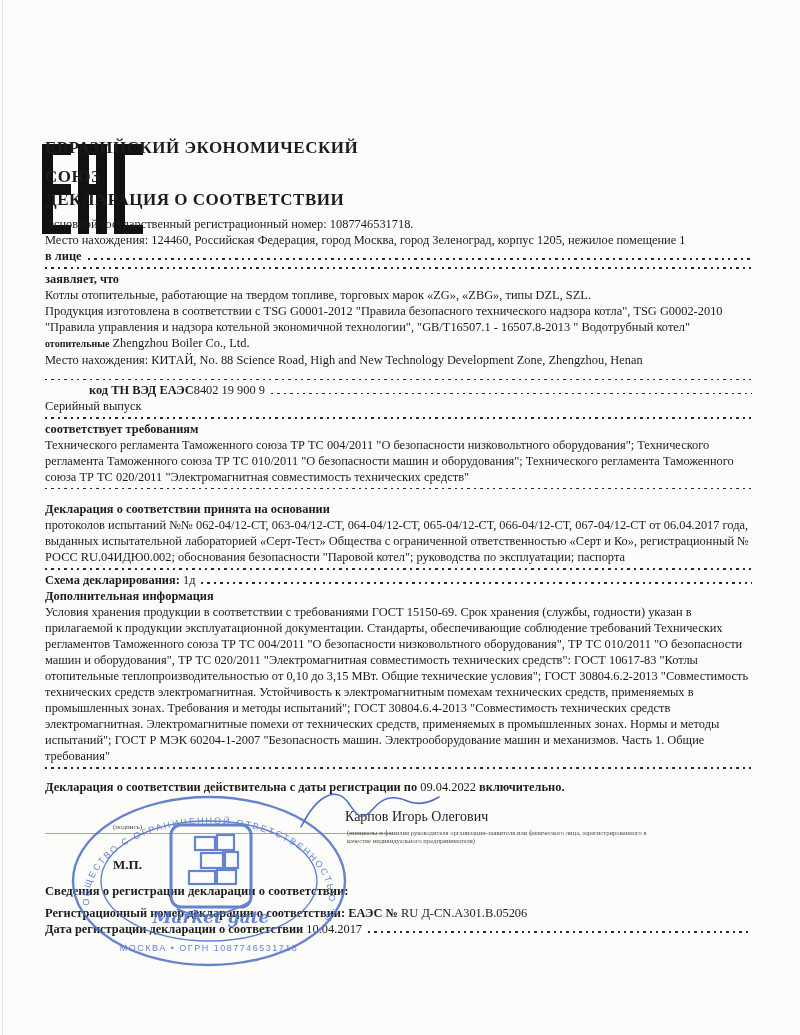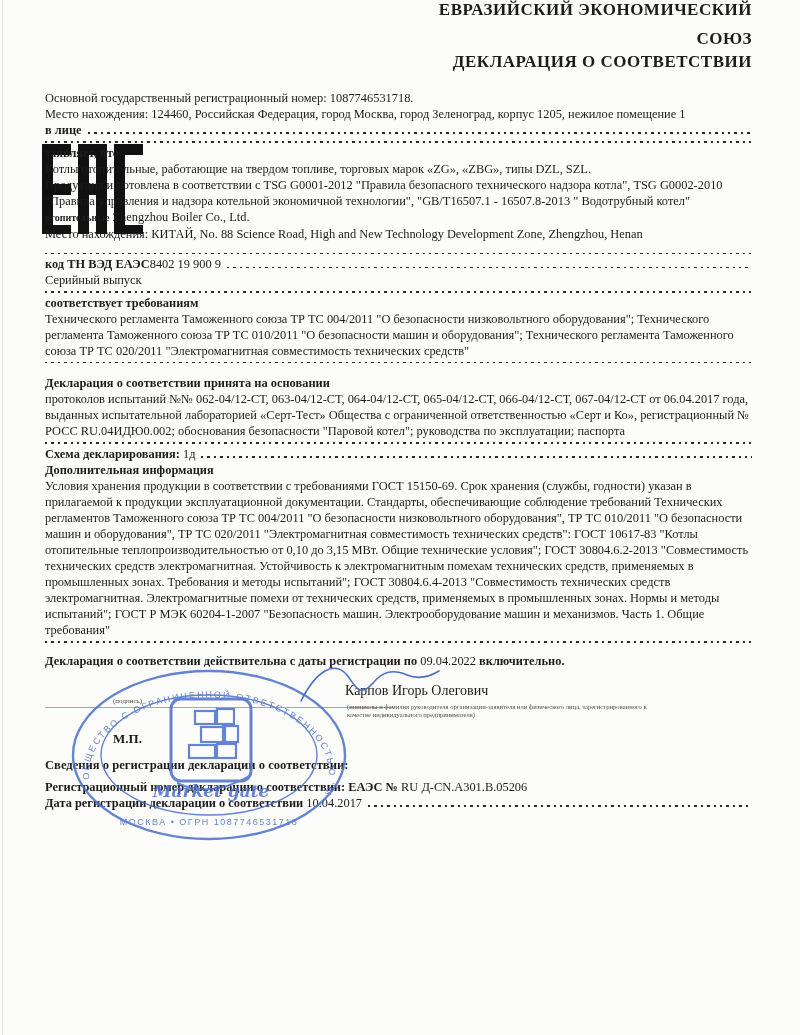--- a/index.html
+++ b/index.html
@@ -9,37 +9,37 @@
     background:#fcfcfa;
     font-family:"Liberation Serif", serif;
     color:#1c1c1c;
     overflow:hidden;
   }
   .scan-edge{position:absolute;left:2px;top:0;bottom:0;width:1px;background:#e2e2de;}
   .content{position:absolute;left:45px;right:48px;top:0;}
 
   
   .eac-logo{position:absolute;left:40px;top:4px;}
-  .titleblock{text-align:right;margin-bottom:18px;}
+  .titleblock{padding-top:138px;text-align:left;margin-bottom:6px;}
   .title1{font-size:17px;font-weight:bold;letter-spacing:.5px;}
   .title2{font-size:17px;font-weight:bold;margin-top:9px;letter-spacing:.5px;}
   .title3{font-size:17px;font-weight:bold;margin-top:3px;letter-spacing:.5px;}
 
   
   .row{display:flex;align-items:baseline;line-height:16px;font-size:12.4px;}
   .row .t{white-space:pre-wrap;}
   .para{line-height:16px;font-size:12.4px;text-align:left;}
   .b{font-weight:bold;}
   .sm{font-size:10px;font-weight:bold;}
   .fill{flex:1 1 auto;height:1.6px;margin:0 0 2px 6px;
         background:repeating-linear-gradient(90deg,#2a2a2a 0 2.4px,transparent 2.4px 6.4px);}
   .dashline{height:1.6px;margin:3px 0 2px 0;
         background:repeating-linear-gradient(90deg,#2a2a2a 0 2.4px,transparent 2.4px 6.4px);}
   .gap6{height:6px;} .gap8{height:8px;} .gap10{height:10px;}
-  .tnved-label{display:inline-block;min-width:103px;}
+  .tnved-label{display:inline-block;min-width:103px;margin-left:44px;}
 
   
   .sig-area{position:relative;height:88px;}
   .sig-line{position:absolute;left:0px;top:38px;width:348px;height:1px;background:#c59a96;}
   .podpis{position:absolute;left:68px;top:28px;font-size:7px;color:#4a4a4a;}
   .mp{position:absolute;left:68px;top:62px;font-size:13px;font-weight:bold;}
   .holder-name{position:absolute;left:300px;top:14px;font-size:14px;}
   .holder-caption{position:absolute;left:302px;top:34px;width:320px;font-size:6.6px;line-height:8px;color:#4f4f4f;}
   .stamp{position:absolute;left:22px;top:-4px;opacity:.85;z-index:4;pointer-events:none;}
   .squiggle{position:absolute;left:250px;top:-14px;z-index:5;pointer-events:none;}

